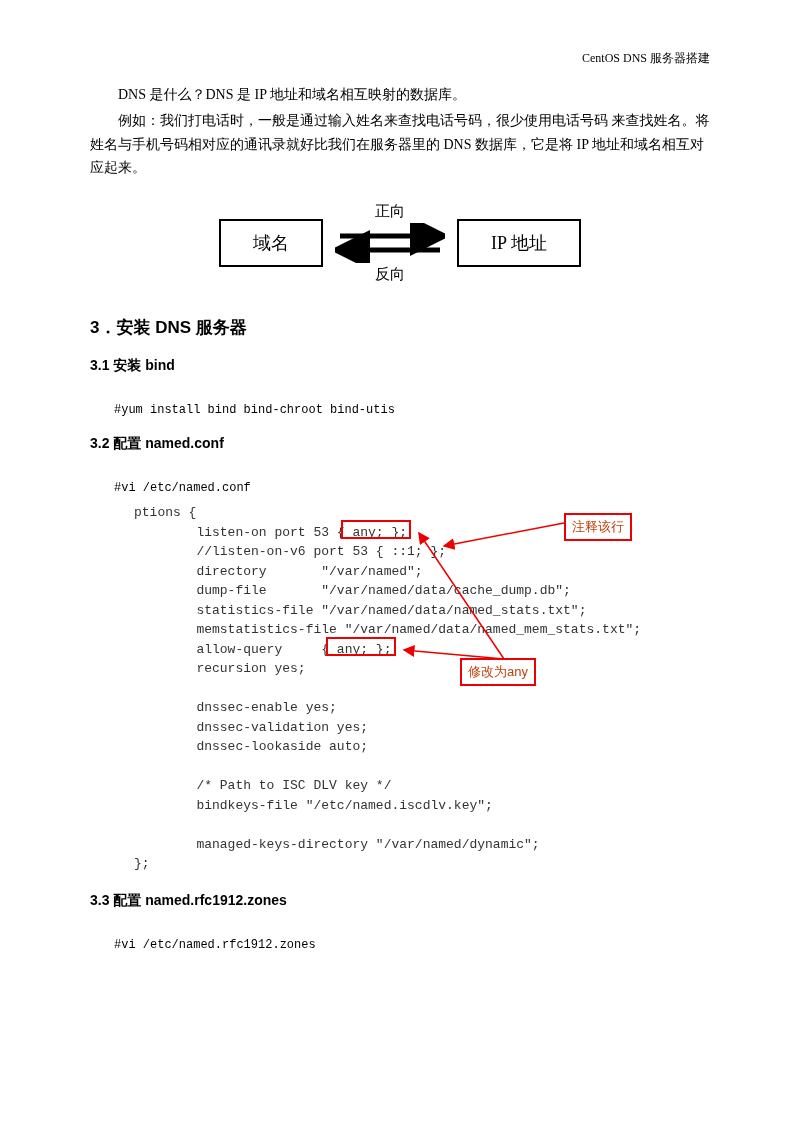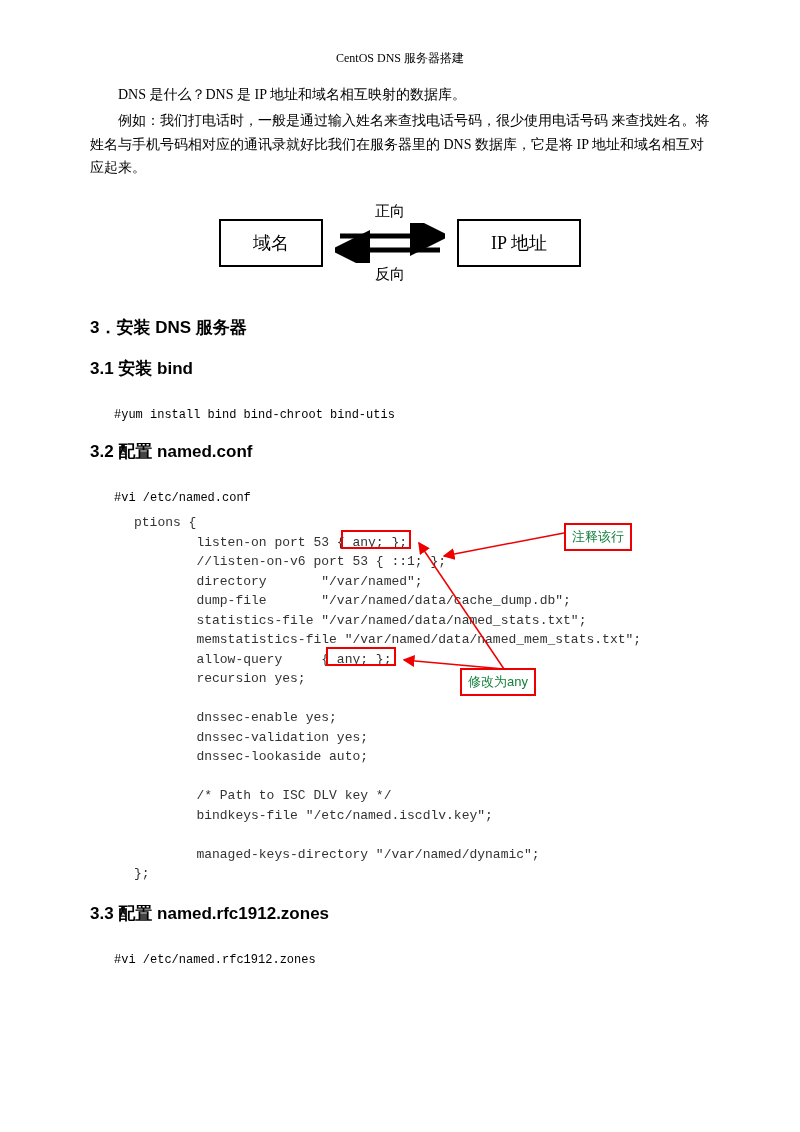--- a/index.html
+++ b/index.html
@@ -8,21 +8,21 @@
     background: #fff;
     font-family: "SimSun", "宋体", serif;
     color: #000;
     width: 800px;
   }
   .page {
     padding: 50px 90px 60px 90px;
     box-sizing: border-box;
   }
   .header {
-    text-align: center;
+    text-align: right;
     font-size: 12px;
     margin-bottom: 16px;
   }
   .intro p {
     margin: 2px 0;
     font-size: 14px;
     line-height: 1.7;
     text-indent: 2em;
   }
   .diagram {
@@ -46,21 +46,21 @@
   }
   .arrows .lbl { margin: 2px 0; }
   .arrow-svg { width: 110px; height: 40px; }
   h2.sec {
     font-size: 17px;
     font-weight: bold;
     margin: 22px 0 12px 0;
     font-family: Liberation Sans, sans-serif;
   }
   h3.sub {
-    font-size: 17px;
+    font-size: 14px;
     font-weight: bold;
     margin: 18px 0 10px 0;
     font-family: "SimHei","黑体",sans-serif;
   }
   .monoline {
     font-family: "Courier New", monospace;
     font-size: 12px;
     margin-left: 2em;
     margin-top: 28px;
   }
@@ -80,21 +80,21 @@
     font-family: inherit;
   }
   .redbox {
     position: absolute;
     border: 2px solid #e00;
     box-sizing: border-box;
   }
   .redlabel {
     position: absolute;
     border: 2px solid #e00;
-    color: #15803d;
+    color: #c2410c;
     font-family: "SimHei","黑体",sans-serif;
     font-size: 13px;
     padding: 2px 6px;
     background: #fff;
   }
   svg.anno { position: absolute; pointer-events:none; }
 </style>
 </head>
 <body>
 

